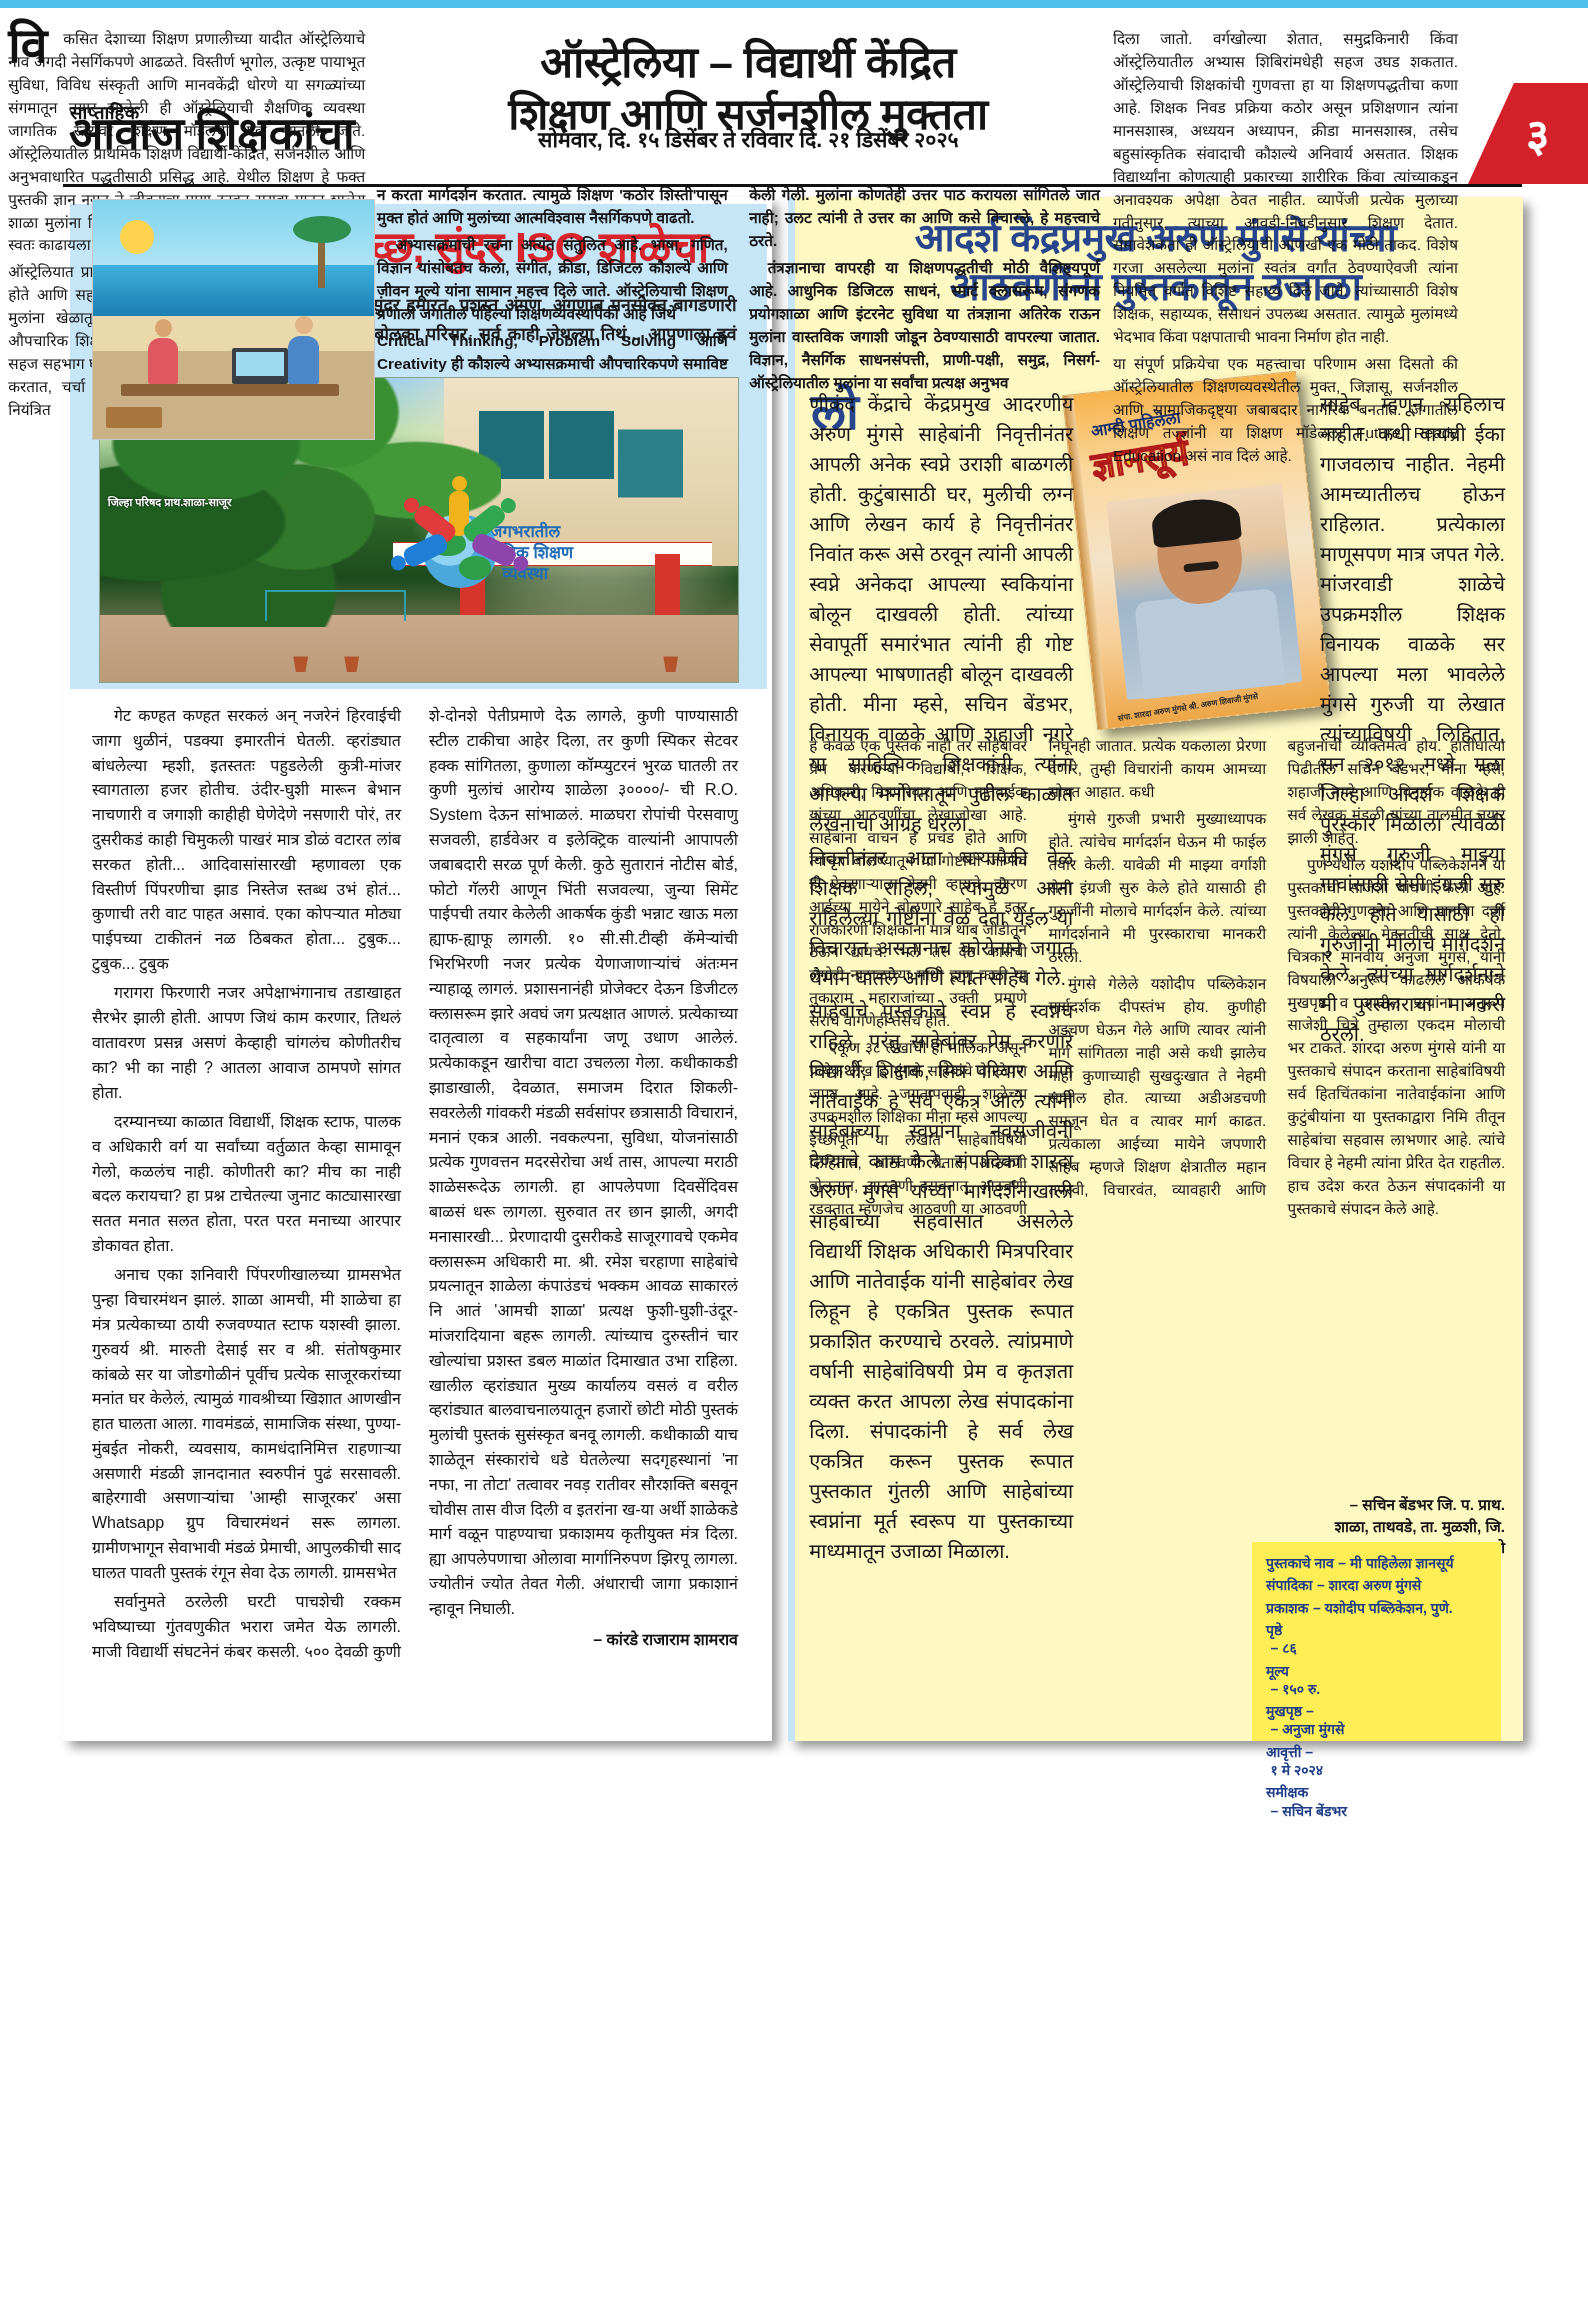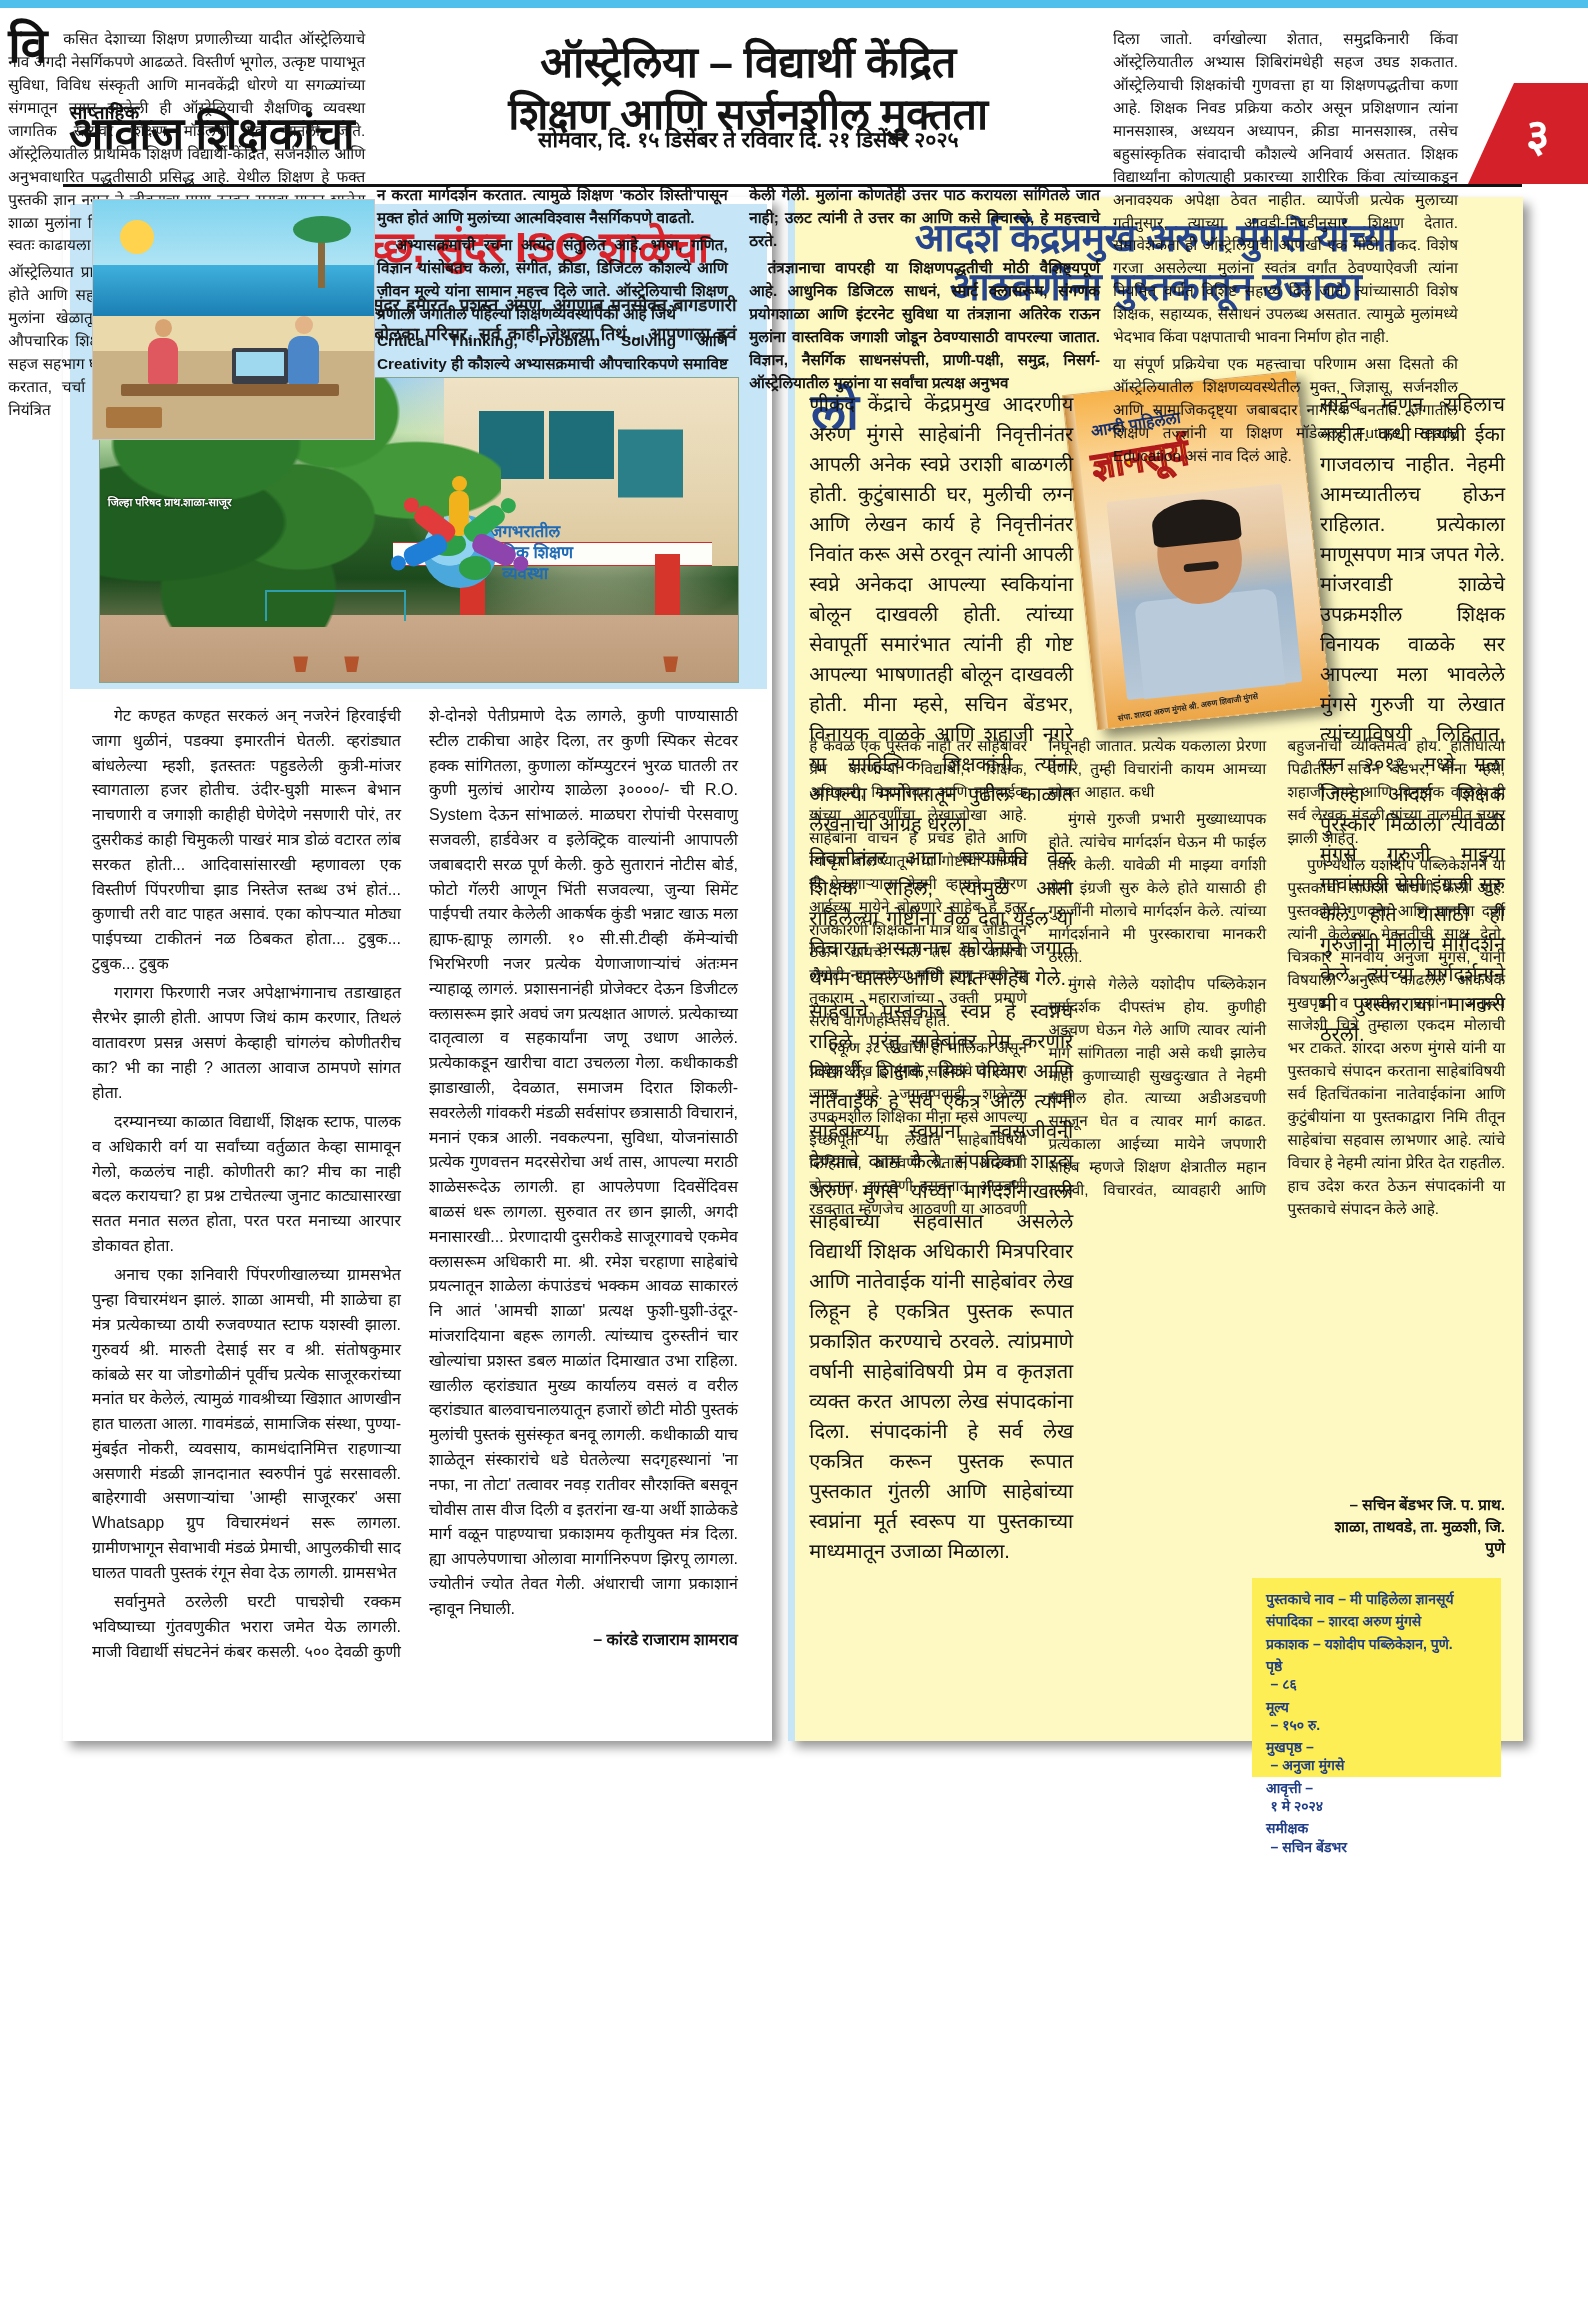--- a/index.html
+++ b/index.html
@@ -340,21 +340,21 @@
     line-height: 1.50;
     color: #141414;
     text-align: justify;
     font-weight: 500;
   }
   .a2-wide p { text-indent: 19.5px; margin-bottom: 4.2px; }
   .a2-wide p.noind { text-indent: 0; }
 
   .bookbox {
     position: absolute;
-    left: 464px; top: 1381px;
+    left: 464px; top: 1345px;
     width: 249px; height: 199px;
     background: #fcee54;
     padding: 12px 14px;
   }
   .bookbox .row {
     display: flex;
     color: #1f3d87;
     font-size: 14px;
     font-weight: 800;
     line-height: 1.30;

